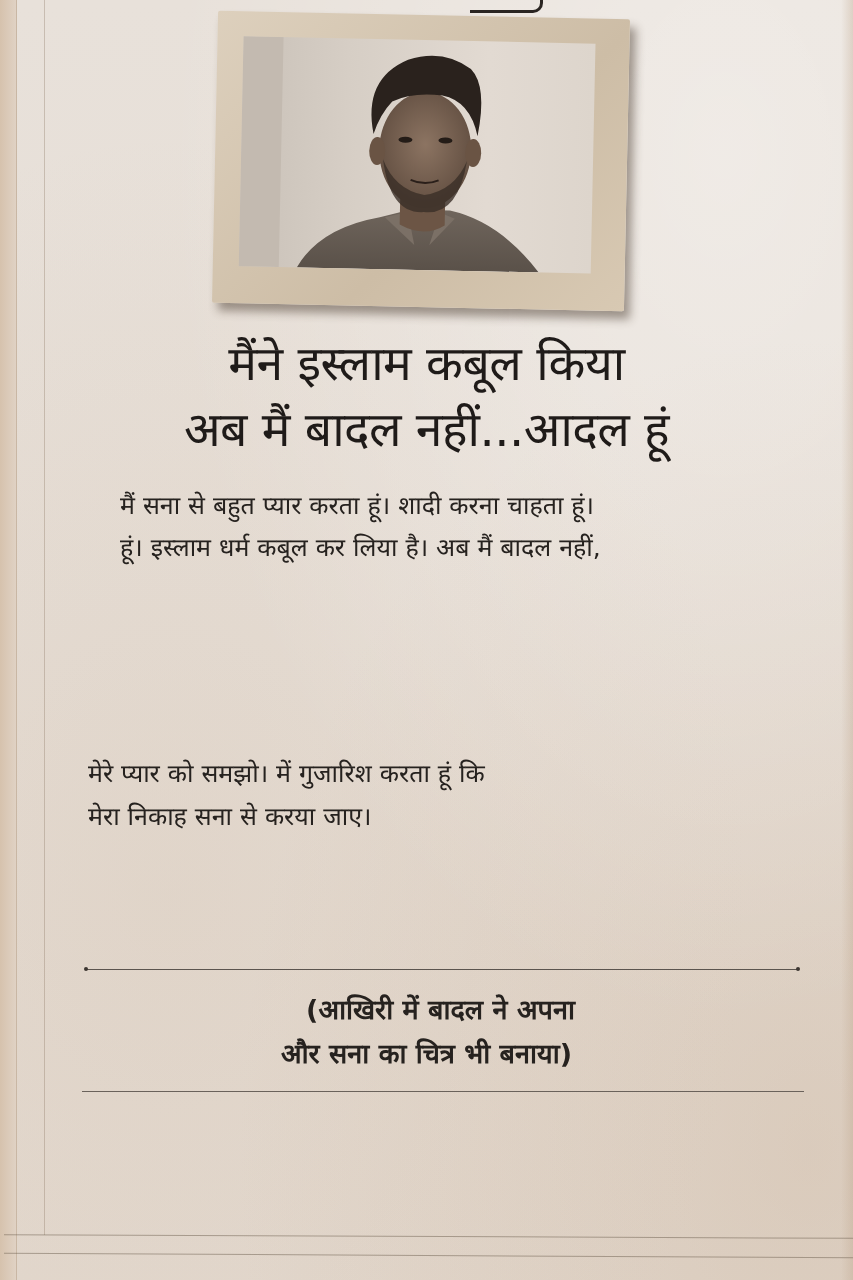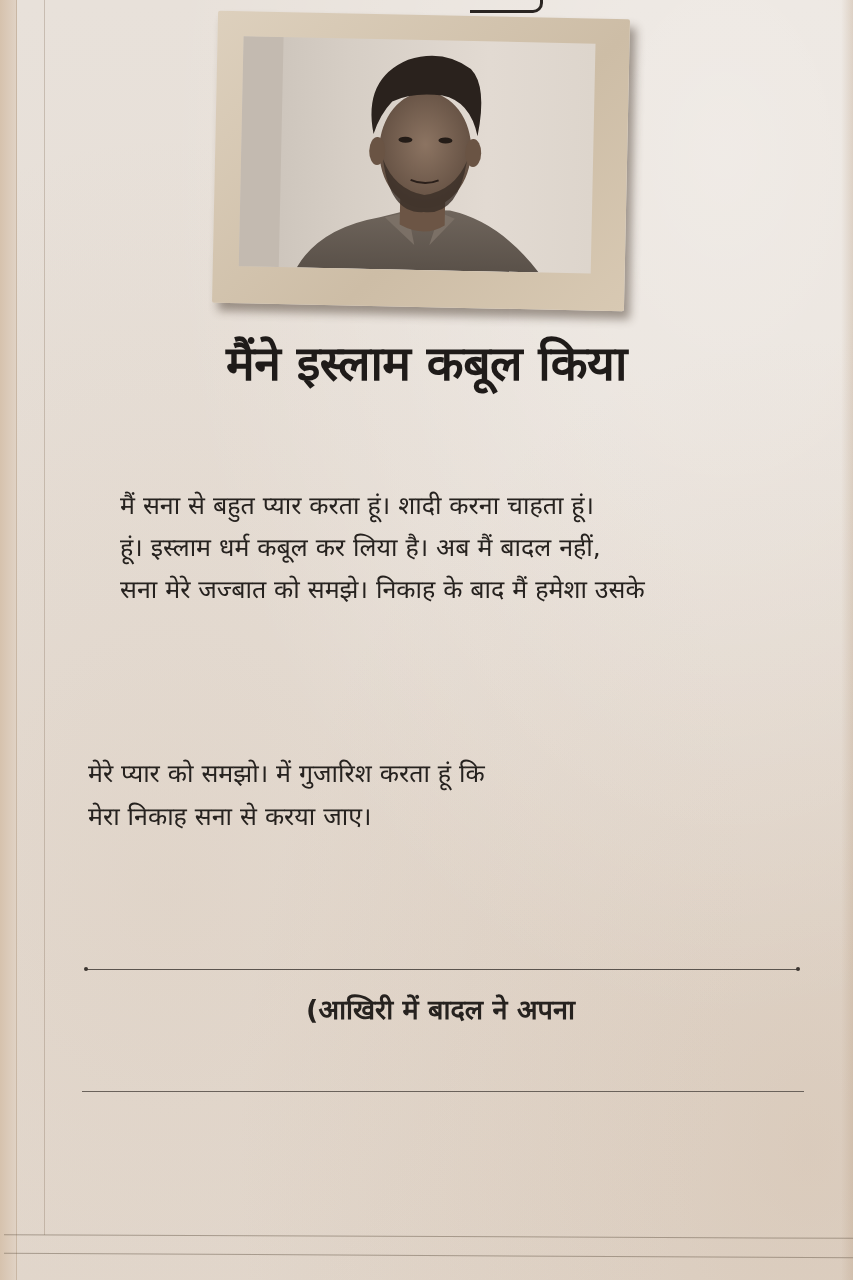--- a/index.html
+++ b/index.html
@@ -55,21 +55,21 @@
   .photo {
     position: absolute; left: 26px; top: 25px; width: 352px; height: 230px;
     background: linear-gradient(90deg, #c9c1b8 0%, #d6cec5 30%, #e2dad2 70%, #ddd5cc 100%);
     overflow: hidden;
   }
   .photo svg { display: block; }
 
   
   .headline {
     position: absolute; left: 0; width: 853px; text-align: center;
-    font-weight: bold; color: #1f1b19; font-size: 48px; line-height: 66px;
+    font-weight: normal; color: #1f1b19; font-size: 48px; line-height: 66px;
     top: 330px; letter-spacing: -0.5px;
   }
   .headline div { white-space: nowrap; }
 
   
   .body-block {
     position: absolute; left: 88px; width: 720px;
     font-size: 25px; color: #26221f;
   }
   .body-block .line { white-space: nowrap; height: 42px; line-height: 42px; }
@@ -145,32 +145,33 @@
       <ellipse cx="164" cy="100" rx="7" ry="3" fill="#241c17"></ellipse>
       <ellipse cx="204" cy="100" rx="7" ry="3" fill="#241c17"></ellipse>
 
       <path d="M170 140 Q184 146 198 140" stroke="#2a1f1a" stroke-width="2" fill="none"></path>
     </svg>
   </div>
 </div>
 
 <div class="headline">
   <div>मैंने इस्लाम कबूल किया</div>
+  <div>अब मैं बादल नहीं...आदल हूं</div>
 </div>
 
 <div class="body-block p1">
   <div class="line">मैं सना से बहुत प्यार करता हूं। शादी करना चाहता हूं।</div>
   <div class="line">हूं। इस्लाम धर्म कबूल कर लिया है। अब मैं बादल नहीं,</div>
-  <div class="line">सना मेरे जज्बात को समझे। निकाह के बाद मैं हमेशा उसके</div>
 </div>
 
 <div class="body-block p2">
   <div class="line">मेरे प्यार को समझो। में गुजारिश करता हूं कि</div>
   <div class="line">मेरा निकाह सना से करया जाए।</div>
 </div>
 
 <div class="divider-1"></div>
 
 <div class="caption">
   <div class="c1">(आखिरी में बादल ने अपना</div>
+  <div>और सना का चित्र भी बनाया)</div>
 </div>
 
 <div class="divider-2"></div>
 
 </body></html>

